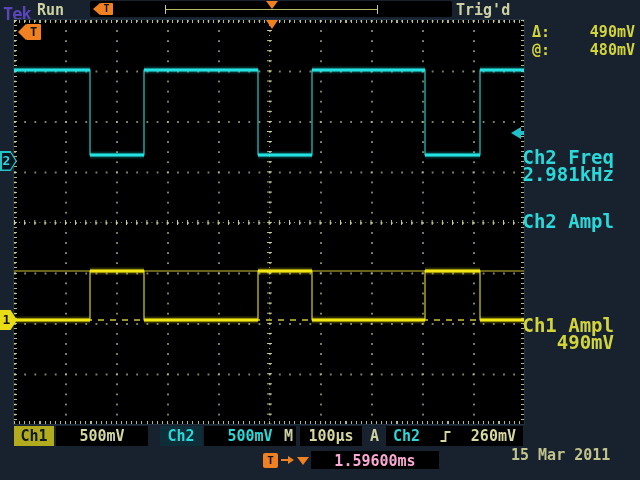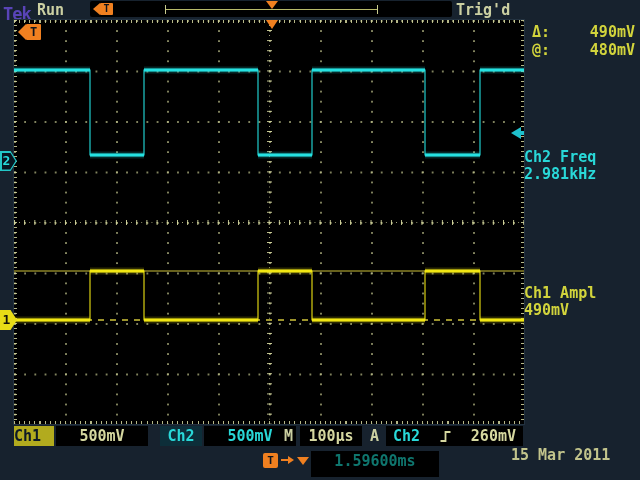--- a/index.html
+++ b/index.html
@@ -77,48 +77,48 @@
   .gnd-ch2 { left:0; top:151px; background:#23c6c6; }
   .gnd-ch2 .gnd-inner { background:#081520; }
   .gnd-ch2 .gnd-num { color:#27dcdc; }
   .gnd-ch1 { left:0; top:310px; background:#e8dc16; }
   .gnd-ch1 .gnd-num { color:#14130a; line-height:19px; }
 
   
   .cursor-rows { left:524px; top:23px; width:114px; }
   .cursor-row { display:flex; justify-content:space-between; padding:0 3px 0 8px;
     color:#d2d43c; font-size:15px; font-weight:bold; line-height:18px; }
-  .readout { left:524px; width:114px; text-align:left; font-size:15px; font-weight:bold; line-height:17px; }
+  .readout { left:500px; width:114px; text-align:right; font-size:19px; font-weight:bold; line-height:17px; }
   .cyan { color:#29d8d8; }
-  .yellow { color:#d2d43c; }
+  .yellow { color:#d2d43c;margin-top:32px; }
   .r-freq { top:149px; } .r-ampl2 { top:213px; } .r-ampl1 { top:285px; }
 
   
   .sbar { top:426px; height:20px; font-size:15px; font-weight:bold; line-height:20px; }
-  .badge-ch1 { left:14px; width:40px; background:#b2ab1e; color:#0e1a26; text-align:left; }
+  .badge-ch1 { left:14px; width:40px; background:#b2ab1e; color:#0e1a26; text-align:center; }
   .box { background:#000; text-align:center; color:#d6d8a0; }
   .b-ch1scale { left:56px; width:92px; }
   .badge-ch2 { left:160px; width:42px; background:#0d2e39; color:#29d8d8; text-align:center; }
   .b-ch2scale { left:204px; width:92px; color:#29d8d8; }
   .m-label { left:284px; color:#ccd0a2; }
   .b-mscale { left:300px; width:62px; }
   .a-label { left:370px; color:#ccd0a2; }
   .b-trig { left:386px; width:137px; display:flex; align-items:center; justify-content:space-between; padding:0 7px; }
   .b-trig .src { color:#29d8d8; }
 
   
   .f-ticon { left:263px; top:453px; width:15px; height:15px; background:#f08020; color:#10141c;
     font-size:11px; font-weight:bold; text-align:center; line-height:15px; border-radius:2px; }
   .f-arrow-bar { left:281px; top:459px; width:8px; height:2px; background:#f08020; }
   .f-arrow-head { left:288px; top:456px; width:0; height:0;
     border-top:4px solid transparent; border-bottom:4px solid transparent; border-left:6px solid #f08020; }
   .f-tri-down { left:297px; top:457px; width:0; height:0;
     border-left:6px solid transparent; border-right:6px solid transparent; border-top:8px solid #f08020; }
-  .f-delay-box { left:311px; top:451px; width:128px; height:26px; background:#000;
-    color:#0f766e; font-size:15px; font-weight:bold; text-align:center; line-height:20px; }
+  .f-delay-box { left:311px; top:451px; width:128px; height:18px; background:#000;
+    color:#f9a8d4; font-size:15px; font-weight:bold; text-align:center; line-height:20px; }
   .f-datetime { left:511px; top:447px; width:113px; color:#c2c48c; font-size:15px; font-weight:bold; line-height:16px; }
 </style>
 </head>
 <body>
 
 <div class="abs tek-logo">Tek</div>
 <div class="abs run-status">Run</div>
 <div class="abs acq-window">
   <div class="abs acq-ticon">T</div>
   <div class="abs record-span">
@@ -206,20 +206,21 @@
   <div class="cursor-row">
     <span>@:</span>
     <span>480mV</span>
   </div>
 </div>
 <div class="abs readout cyan r-freq">
   <div>Ch2 Freq</div>
   <div>2.981kHz</div>
 </div>
 <div class="abs readout cyan r-ampl2">
+  <div>Ch2 Ampl</div>
 </div>
 <div class="abs readout yellow r-ampl1">
   <div>Ch1 Ampl</div>
   <div>490mV</div>
 </div>
 
 <div class="abs sbar badge-ch1">Ch1</div>
 <div class="abs sbar box b-ch1scale">500mV</div>
 <div class="abs sbar badge-ch2">Ch2</div>
 <div class="abs sbar box b-ch2scale">500mV</div>

